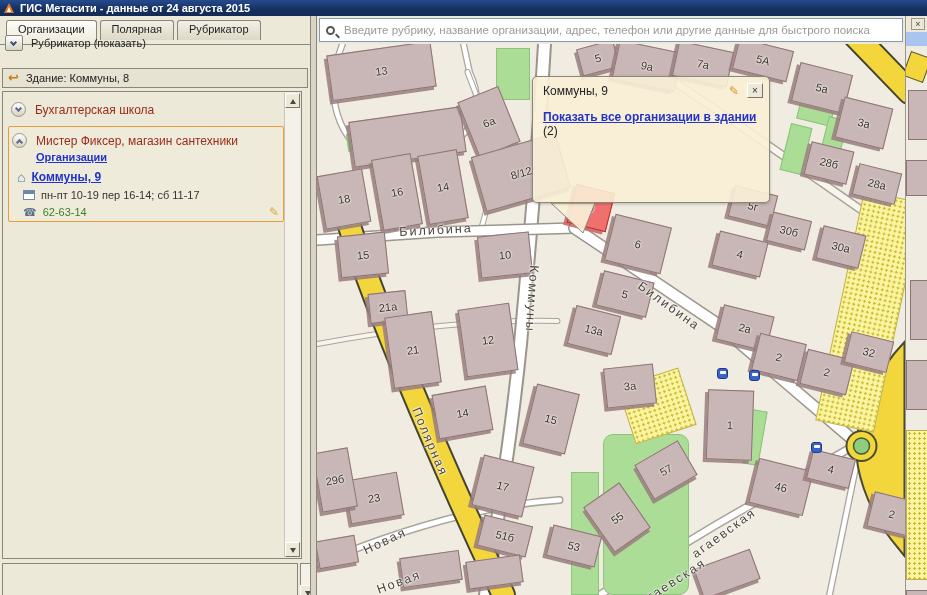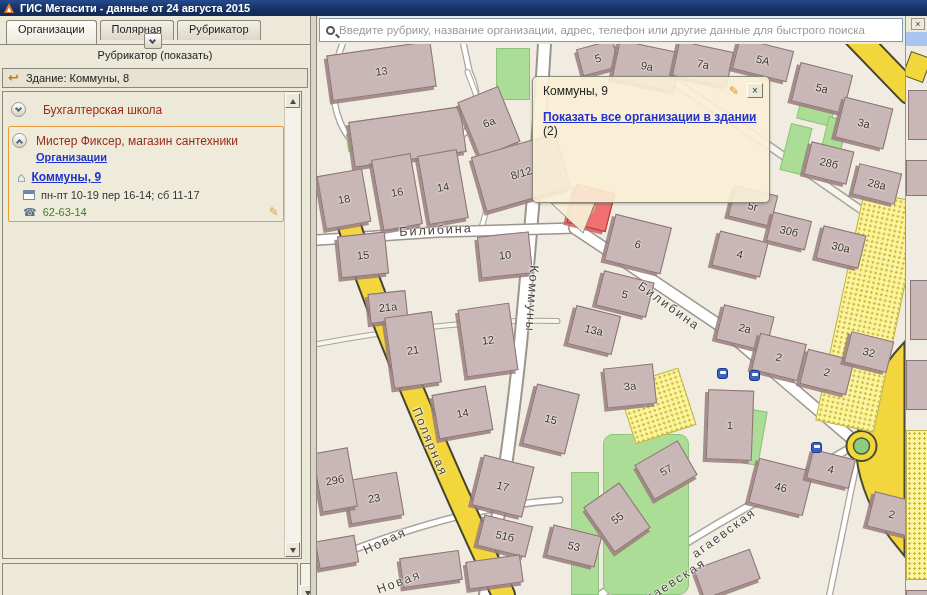--- a/index.html
+++ b/index.html
@@ -17,37 +17,37 @@
   
   #sidebar{position:absolute;left:0;top:16px;width:310px;height:579px;background:#ece9d8;}
   #tabs{position:absolute;left:6px;top:4px;height:24px;display:flex;align-items:flex-start;}
   .tab{height:20px;padding:2px 11px 0;margin-right:3px;font-size:11px;color:#222;
     border:1px solid #8a867a;border-bottom:none;border-radius:3px 3px 0 0;
     background:linear-gradient(#f2efe6,#ddd8c6);cursor:pointer;}
   .tab.active{height:24px;background:linear-gradient(#fdfcf8,#eceadb);font-weight:normal;}
   #tabline{position:absolute;left:0;top:28px;width:310px;height:1px;background:#8a867a;}
 
   .srow{position:absolute;left:2px;width:306px;height:20px;display:flex;align-items:center;font-size:11px;color:#222;}
-  #rubricator{top:17px;flex-direction:column;}
+  #rubricator{top:17px;}
   #rubricator .combo{width:18px;height:16px;border:1px solid #8a867a;background:linear-gradient(#fff,#d8d4c4);border-radius:2px;margin:0 8px 0 3px;position:relative;flex:none;}
   .chevmark{position:absolute;left:5px;top:4px;width:5px;height:5px;border-left:2px solid #3c4f76;border-bottom:2px solid #3c4f76;transform:rotate(-45deg);}
   #bfilter{top:52px;height:20px;border:1px solid #8a867a;background:#e7e3d3;}
   #bfilter .undo{color:#c87a10;font-size:13px;font-weight:bold;margin:0 7px 0 5px;line-height:10px;}
 
   #listpanel{position:absolute;left:2px;top:75px;width:300px;height:468px;border:1px solid #8a867a;background:#ece9d8;}
   #listscroll{position:absolute;right:1px;top:1px;width:16px;height:464px;background:#f4f1e8;border-left:1px solid #cac6b6;}
   .sbtn{position:absolute;left:0;width:15px;height:15px;background:#ece9d8;border:1px solid;border-color:#fff #7a766a #7a766a #fff;}
   .arr-up{position:absolute;left:4px;top:5px;border-left:3.5px solid transparent;border-right:3.5px solid transparent;border-bottom:5px solid #4a4a42;}
   .arr-dn{position:absolute;left:4px;top:5px;border-left:3.5px solid transparent;border-right:3.5px solid transparent;border-top:5px solid #4a4a42;}
 
   .chev-circle{width:15px;height:15px;border:1px solid #9a968a;border-radius:50%;background:linear-gradient(#fdfdfb,#d6d2c2);position:relative;flex:none;}
   .cc-dn{position:absolute;left:4px;top:3px;width:5px;height:5px;border-left:2px solid #586a8c;border-bottom:2px solid #586a8c;transform:rotate(-45deg);}
   .cc-up{position:absolute;left:4px;top:6px;width:5px;height:5px;border-left:2px solid #586a8c;border-bottom:2px solid #586a8c;transform:rotate(135deg);}
 
-  #grp1{position:absolute;left:8px;top:10px;display:flex;align-items:center;gap:17px;}
+  #grp1{position:absolute;left:8px;top:10px;display:flex;align-items:center;gap:9px;}
   .grp-title{font-size:12px;color:#9a2a1a;}
   #card{position:absolute;left:5px;top:34px;width:276px;height:96px;border:1px solid #e89c3c;border-radius:2px;background:#eeebda;}
   #card .hdr{display:flex;align-items:center;gap:9px;margin:6px 0 0 3px;}
   #card .cat{margin:3px 0 0 27px;font-size:11px;}
   a.lnk{color:#2233cc;text-decoration:underline;cursor:pointer;font-weight:bold;}
   #card .addr{display:flex;align-items:center;gap:6px;margin:7px 0 0 8px;}
   #card .addr .home{color:#4a7ab5;font-size:14px;line-height:10px;}
   #card .addr a{font-size:12px;font-weight:bold;}
   #card .meta{display:flex;align-items:center;gap:6px;margin:5px 0 0 14px;font-size:11px;color:#333;}
   .ico-cal{width:12px;height:10px;border:1px solid #7a8aa0;background:#fff;position:relative;flex:none;}
@@ -58,21 +58,21 @@
   #card .pencil{position:absolute;right:4px;bottom:2px;opacity:.8;}
 
   #panel2{position:absolute;left:2px;top:547px;width:296px;height:38px;border:1px solid #8a867a;background:#ece9d8;}
   #scroll2{position:absolute;left:300px;top:547px;width:16px;height:38px;background:#f4f1e8;border:1px solid #8a867a;}
 
   
   #splitter{position:absolute;left:310px;top:16px;width:7px;height:579px;background:#d8d4c6;border-left:1px solid #8a867a;border-right:1px solid #8a867a;}
 
   
   #searchwrap{position:absolute;left:317px;top:16px;width:588px;height:28px;background:#ece9d8;padding:2px;}
-  #searchbox{width:100%;height:24px;background:#fff;border:1px solid #7f9db9;display:flex;align-items:center;padding:0 6px;gap:2px;}
+  #searchbox{width:100%;height:24px;background:#fff;border:1px solid #7f9db9;display:flex;align-items:center;padding:0 6px;gap:7px;}
   .mag{width:9px;height:9px;border:2px solid #555;border-radius:50%;position:relative;flex:none;}
   .mag::after{content:"";position:absolute;left:7px;top:7px;width:5px;height:2px;background:#555;transform:rotate(45deg);}
   #searchbox input{border:none;outline:none;flex:1;font-size:11.5px;color:#333;background:transparent;}
   #searchbox input::placeholder{color:#9a9a9a;}
 
   
   #map{position:absolute;left:317px;top:44px;width:588px;height:551px;background:#f0ece1;overflow:hidden;}
   #roadsvg{position:absolute;left:0;top:0;z-index:0;}
   .green{position:absolute;background:#abdd96;border:1px solid #8cc47c;z-index:1;}
   .hatch{position:absolute;background-color:#fbf3a0;background-image:radial-gradient(#c9ba2c 1px,transparent 1.4px);background-size:5px 5px;border:1px solid #bdb04a;z-index:1;}

